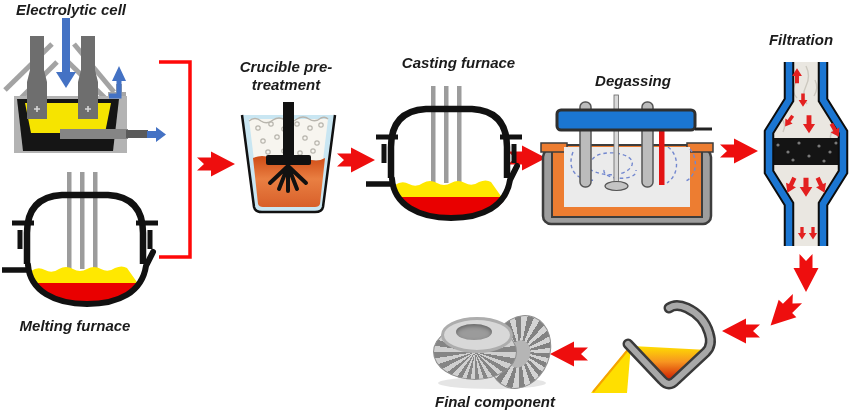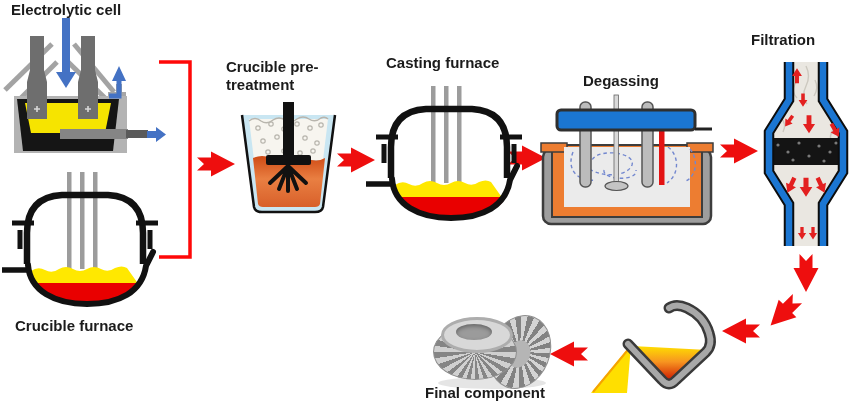--- a/index.html
+++ b/index.html
@@ -3,21 +3,21 @@
 <meta charset="utf-8">
 <style>
   html,body{margin:0;padding:0;background:#ffffff;}
   #stage{
     position:relative;width:850px;height:417px;background:#ffffff;
     font-family:"Liberation Sans",sans-serif;overflow:hidden;
   }
   #canvas{position:absolute;left:0;top:0;}
   .lbl{
     position:absolute;font-weight:700;font-size:15px;line-height:1.22;
-    color:#1b1b1b;letter-spacing:0px;
+    color:#1b1b1b;text-align:center;letter-spacing:0px;font-style:italic;
   }
   
   .gear,.gear-part{position:absolute;border-radius:50%;}
   .gear-shadow{position:absolute;border-radius:50%;background:rgba(0,0,0,0.10);}
   .g1-body{left:433px;top:324px;width:82px;height:54px;
     background:repeating-conic-gradient(#d0d0d0 0deg 9deg,#858585 9deg 18deg);
     border:1px solid #8f8f8f;}
   .g1-ring{left:441px;top:317px;width:66px;height:30px;background:#d8d8d8;border:3px solid #adadad;}
   .g1-hole{left:456px;top:324px;width:36px;height:16px;background:#9b9b9b;
     box-shadow:inset 0 2px 4px rgba(0,0,0,0.35);}
@@ -207,20 +207,20 @@
 <div>
   <div class="gear-shadow sh1"></div>
   <div class="gear g2-body"></div>
   <div class="gear-part g2-hub"></div>
   <div class="gear g1-body"></div>
   <div class="gear-part g1-ring"></div>
   <div class="gear-part g1-hole"></div>
 </div>
 
 <div class="lbl" style="left:11px;top:1px;width:120px;">Electrolytic cell</div>
-<div class="lbl" style="left:15px;top:317px;width:120px;">Crucible furnace</div>
+<div class="lbl" style="left:15px;top:317px;width:120px;">Melting furnace</div>
 <div class="lbl" style="left:226px;top:58px;width:120px;">Crucible pre-treatment</div>
 <div class="lbl" style="left:386px;top:54px;width:145px;">Casting furnace</div>
 <div class="lbl" style="left:751px;top:31px;width:100px;">Filtration</div>
 <div class="lbl" style="left:583px;top:72px;width:100px;">Degassing</div>
-<div class="lbl" style="left:425px;top:384px;width:140px;">Final component</div>
+<div class="lbl" style="left:425px;top:393px;width:140px;">Final component</div>
 
 </div>
 
 </body></html>

